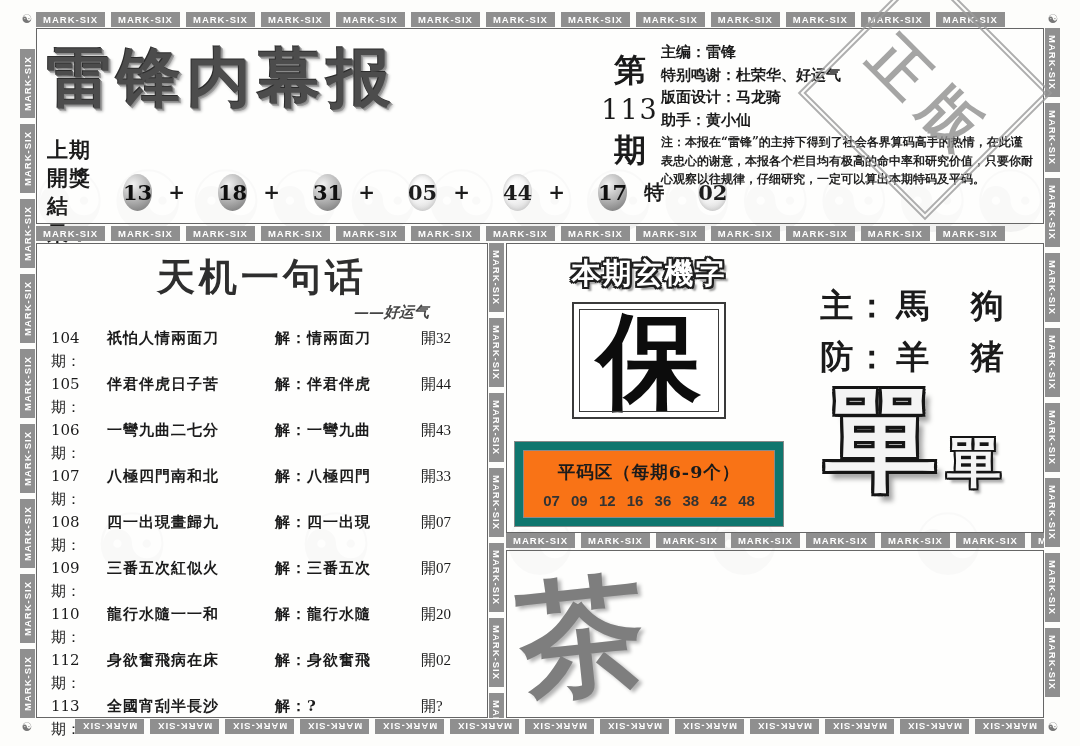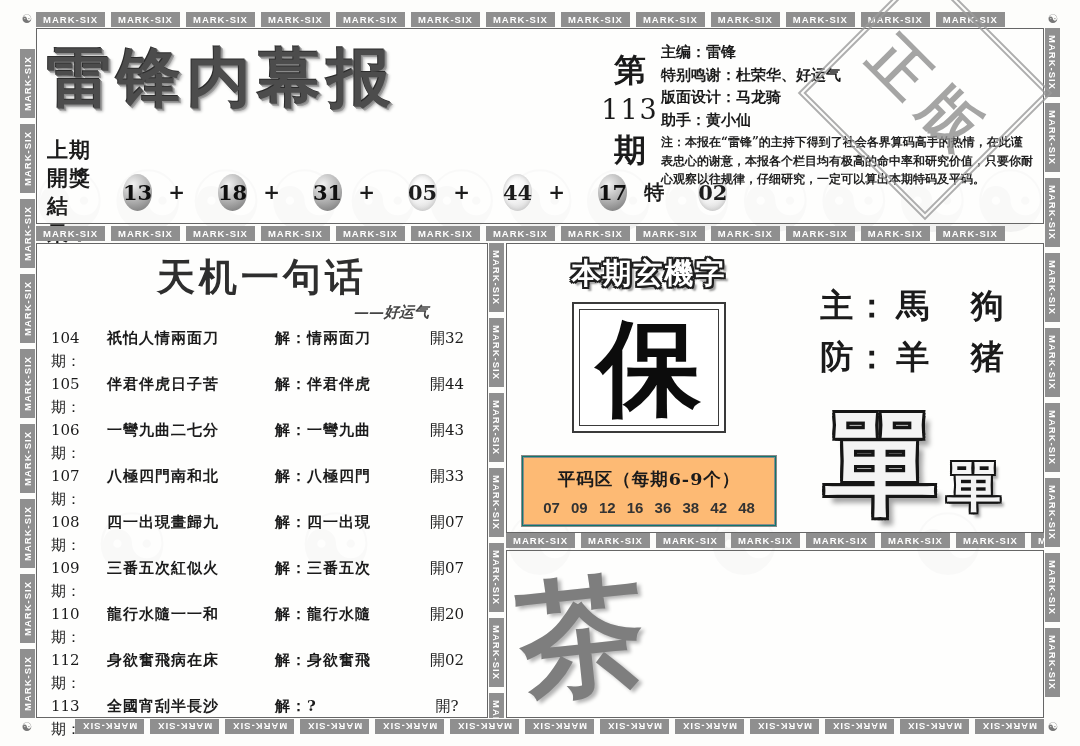--- a/index.html
+++ b/index.html
@@ -54,36 +54,36 @@
   .div-h2{position:absolute;left:470px;right:0;top:505px;height:15px;}
   
   .left-col{position:absolute;left:0;top:215px;bottom:0;width:452px;padding:8px 14px;}
   .tj-title{text-align:center;font-size:38px;font-weight:bold;letter-spacing:4px;color:#2e2e2e;}
   .tj-sig{text-align:right;margin-right:44px;font-size:15px;font-style:italic;font-weight:bold;color:#444;}
   .tj-rows{margin-top:5px;}
   .t-row{display:flex;align-items:baseline;font-size:15px;line-height:23px;font-weight:bold;}
   .t-period{width:56px;font-weight:normal;}
   .t-verse{width:168px;letter-spacing:1px;}
   .t-jie{flex:1;letter-spacing:1px;}
-  .t-res{width:52px;text-align:center;font-weight:normal;}
+  .t-res{width:52px;text-align:left;font-weight:normal;font-family:Liberation Serif, serif;}
   
   .right-top{position:absolute;left:470px;right:0;top:215px;height:290px;display:flex;padding:6px 8px;}
   .mid-col{width:268px;display:flex;flex-direction:column;align-items:center;}
   .x-title{margin-top:4px;font-size:29px;font-weight:bold;letter-spacing:2px;color:#fff;
       text-shadow:-2px -2px 0 #1e1e1e,2px -2px 0 #1e1e1e,-2px 2px 0 #1e1e1e,2px 2px 0 #1e1e1e,
                   -2px 0 0 #1e1e1e,2px 0 0 #1e1e1e,0 -2px 0 #1e1e1e,0 2px 0 #1e1e1e,4px 4px 2px #9a9a9a;}
   .bao-box{margin-top:8px;width:150px;height:150px;border:2px solid #3a3a3a;outline:1px solid #3a3a3a;
            outline-offset:-8px;display:flex;align-items:center;justify-content:center;background:#fff;}
   .bao{font-size:104px;font-weight:bold;line-height:1;color:#0c0c0c;}
-  .pingma{margin-top:23px;width:240px;border:1px solid #0f766e;box-shadow:0 0 0 1px #8a8a8a,inset 0 0 0 1px #8a8a8a;
-          background:#fdba74;padding:10px 6px 9px;text-align:center;}
+  .pingma{margin-top:23px;width:240px;border:8px solid #0f766e;box-shadow:0 0 0 1px #8a8a8a,inset 0 0 0 1px #8a8a8a;
+          background:#f97316;padding:10px 6px 9px;text-align:center;}
   .pm-label{font-size:17.5px;font-weight:bold;letter-spacing:1px;}
   .pm-nums{margin-top:8px;font-size:15px;font-weight:bold;color:#333;word-spacing:7px;
            font-family:"Liberation Sans",sans-serif;}
-  .sx-col{flex:1;display:flex;flex-direction:column;align-items:center;padding-left:8px;gap:24px;}
+  .sx-col{flex:1;display:flex;flex-direction:column;align-items:center;padding-left:8px;}
   .sx-lines{margin-top:30px;font-size:33px;font-weight:bold;letter-spacing:2px;line-height:1.55;}
   .sx-line .val{margin-left:6px;word-spacing:26px;}
   .dan-row{display:flex;align-items:flex-end;justify-content:center;gap:10px;margin-top:4px;}
   .dan-big,.dan-small{font-weight:bold;line-height:0.95;color:#f4f4f4;
       text-shadow:-3px -3px 0 #151515,3px -3px 0 #151515,-3px 3px 0 #151515,3px 3px 0 #151515,
                   -3px 0 0 #151515,3px 0 0 #151515,0 -3px 0 #151515,0 3px 0 #151515,7px 8px 5px #a3a3a3;}
   .dan-big{font-size:112px;}
   .dan-small{font-size:54px;margin-bottom:4px;
       text-shadow:-2px -2px 0 #151515,2px -2px 0 #151515,-2px 2px 0 #151515,2px 2px 0 #151515,
                   -2px 0 0 #151515,2px 0 0 #151515,0 -2px 0 #151515,0 2px 0 #151515,4px 5px 3px #a3a3a3;}

